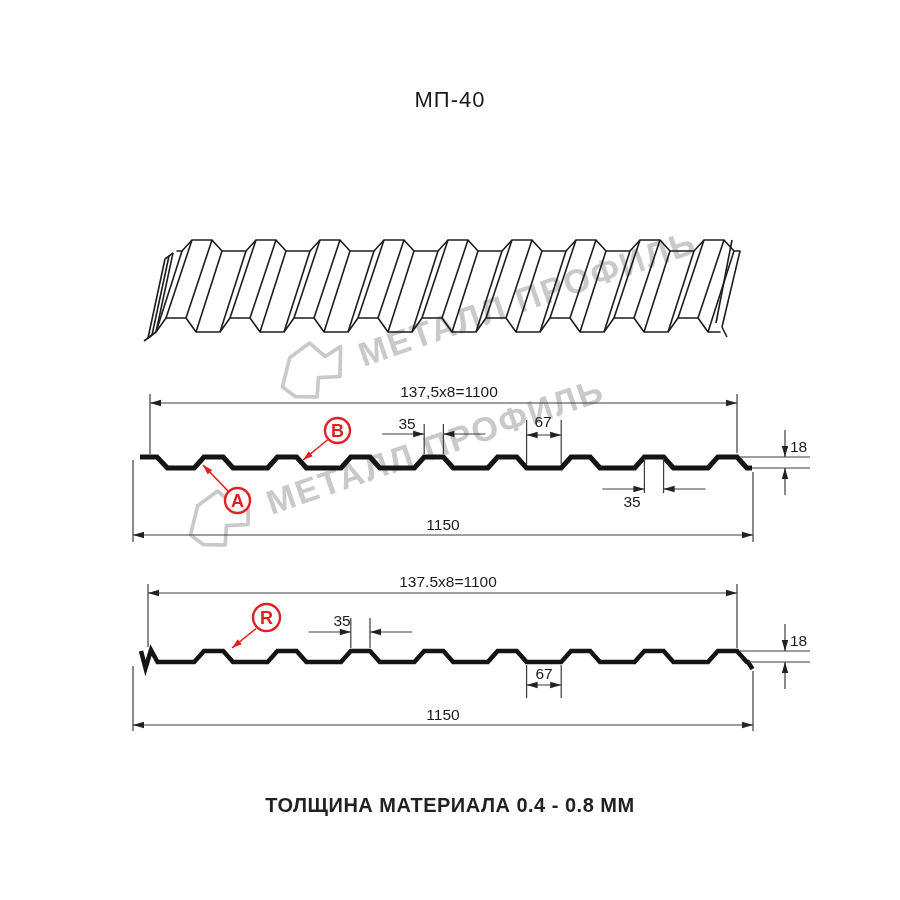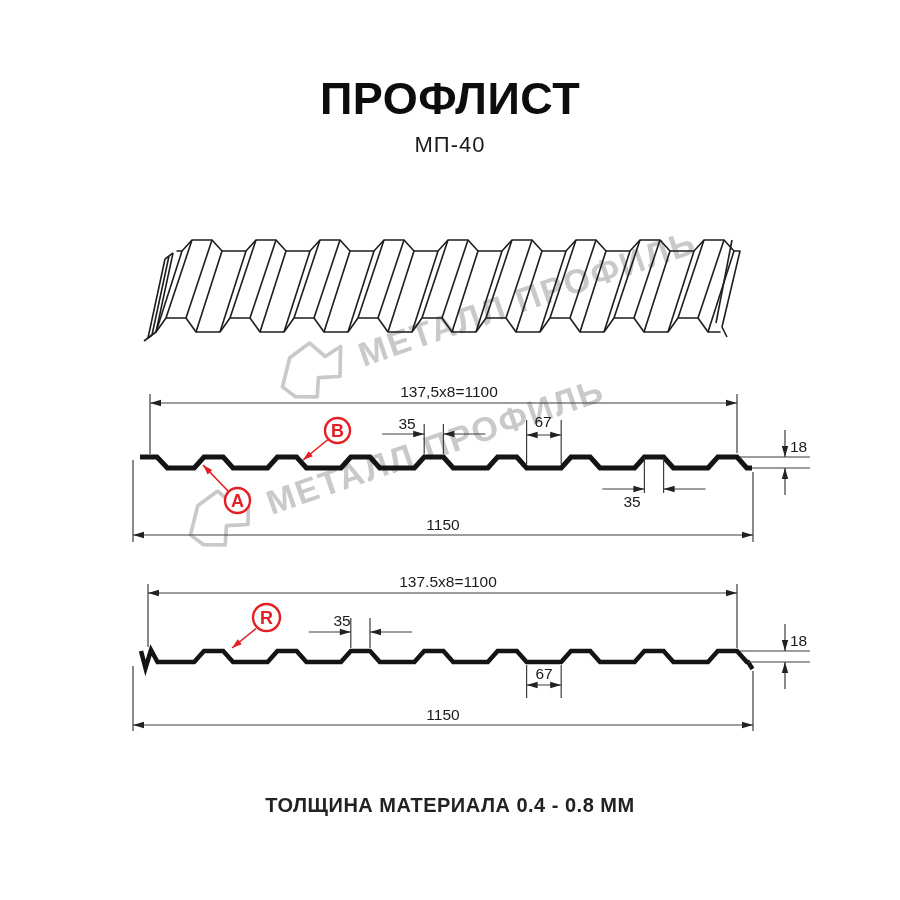--- a/index.html
+++ b/index.html
@@ -25,21 +25,20 @@
   #sheet3d{left:120px;top:215px;}
   #d1{left:80px;top:380px;}
   #d2{left:80px;top:570px;}
   text.dim{font-family:"Liberation Sans",sans-serif;font-size:15.5px;fill:#1a1a1a;}
   text.redlbl{font-family:"Liberation Sans",sans-serif;font-size:18px;font-weight:700;fill:#e31e24;}
 </style>
 </head>
 <body>
 
 <div class="header">
-  <h1 class="title">ПРОФЛИСТ</h1>
   <div class="subtitle">МП-40</div>
 </div>
 
 <div class="wm" id="wm1">
   <svg width="74" height="60" viewBox="0 0 100 80">
     <path d="M4 46 L26 12 L58 2 L72 26 L96 20 L82 58 L54 50 L44 74 L16 64 Z" fill="none" stroke="currentColor" stroke-width="5" stroke-linejoin="round"></path>
   </svg>
   <span class="wm-text">МЕТАЛЛ ПРОФИЛЬ</span>
 </div>
 

